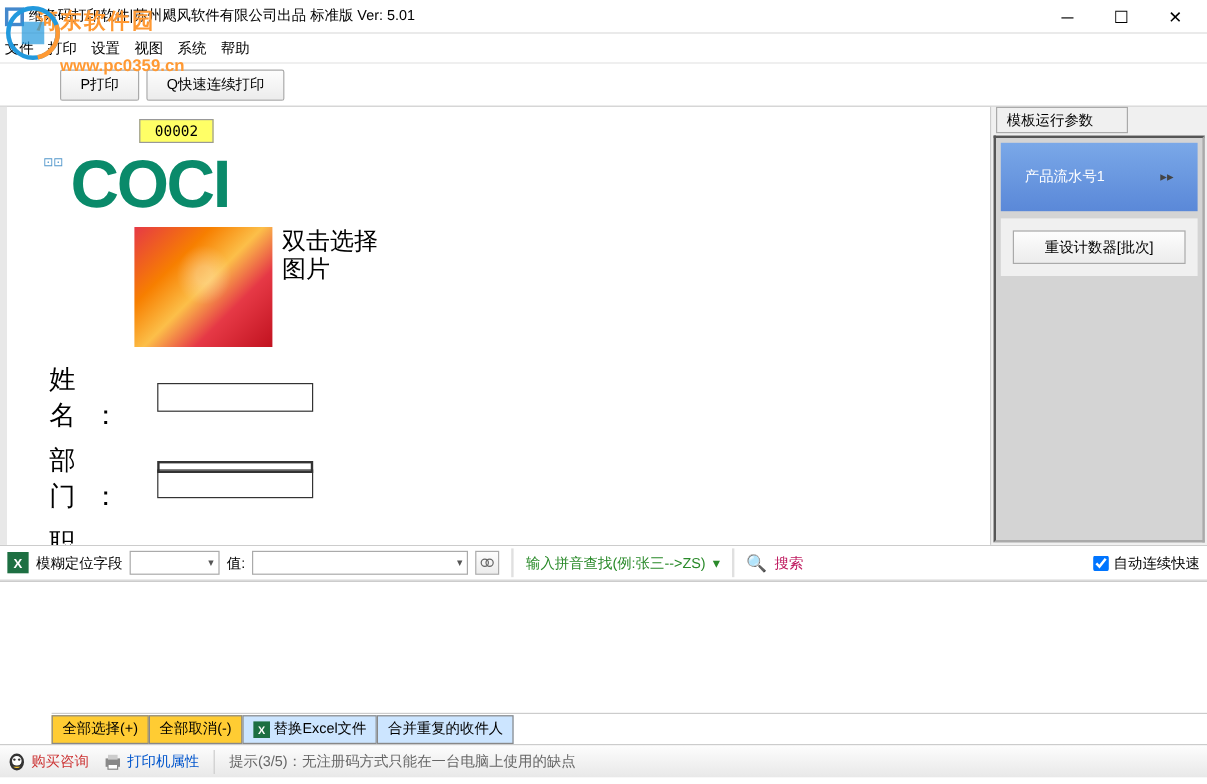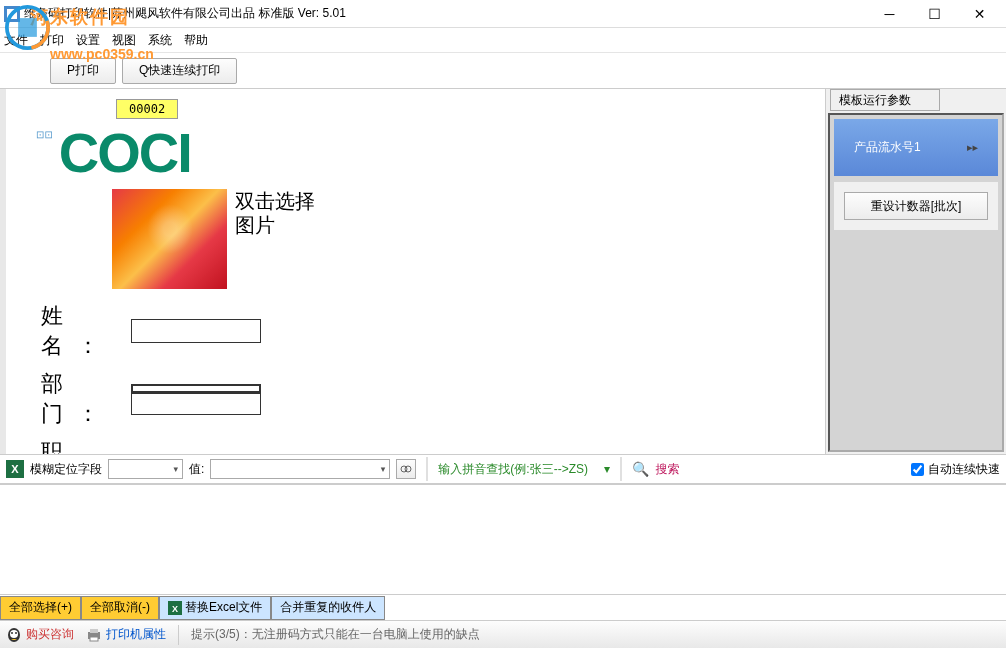--- a/index.html
+++ b/index.html
@@ -50,28 +50,28 @@
     .reset-btn { width: 100%; height: 28px; background: linear-gradient(#fdfdfd, #ececec); border: 1px solid #aaa; cursor: pointer; font-size: 12px; }
     
     .filter-bar { height: 30px; background: #fff; border-top: 1px solid #ccc; border-bottom: 1px solid #ccc; display: flex; align-items: center; padding: 0 6px; gap: 6px; }
     .excel-icon { width: 18px; height: 18px; }
     .filter-label { font-size: 12px; }
     .combo { height: 20px; border: 1px solid #aaa; background: #fff; display: flex; align-items: center; padding: 0 4px; }
     .combo.field { width: 75px; }
     .combo.value { width: 180px; }
     .combo-arrow { margin-left: auto; font-size: 9px; color: #555; }
     .find-btn { width: 20px; height: 20px; border: 1px solid #aaa; background: linear-gradient(#fdfdfd, #ececec); cursor: pointer; display: flex; align-items: center; justify-content: center; }
-    .pinyin-hint { color: #2a8a2a; font-size: 12px; display: flex; align-items: center; gap: 16px; justify-content: space-between; }
+    .pinyin-hint { color: #2a8a2a; font-size: 12px; display: flex; align-items: center; gap: 6px; justify-content: space-between; }
     .search-icon { color: #888; font-size: 14px; }
     .search-text { font-size: 12px; color: #be185d; }
     .auto-check { margin-left: auto; display: flex; align-items: center; gap: 4px; }
     
     .data-grid { height: 110px; background: #fff; border-top: 1px solid #ccc; }
     
-    .action-bar { height: 26px; display: flex; align-items: center; border-top: 1px solid #ccc; }
+    .action-bar { height: 26px; display: flex; align-items: center; border-top: 1px solid #ccc; margin-left: 43px; }
     .action-btn { height: 24px; padding: 0 8px; border: 1px solid #888; cursor: pointer; display: flex; align-items: center; gap: 3px; font-size: 12px; }
     .btn-yellow { background: #ffcc33; }
     .btn-blue { background: #cce5ff; }
     
     .status-bar { height: 28px; background: linear-gradient(#fdfdfd, #e8e8e8); border-top: 1px solid #ccc; display: flex; align-items: center; padding: 0 6px; gap: 12px; }
     .status-link { display: flex; align-items: center; gap: 4px; cursor: pointer; font-size: 12px; }
     .status-link.buy { color: #cc3333; }
     .status-link.printer { color: #0055cc; }
     .status-tip { color: #666; font-size: 12px; }
     

